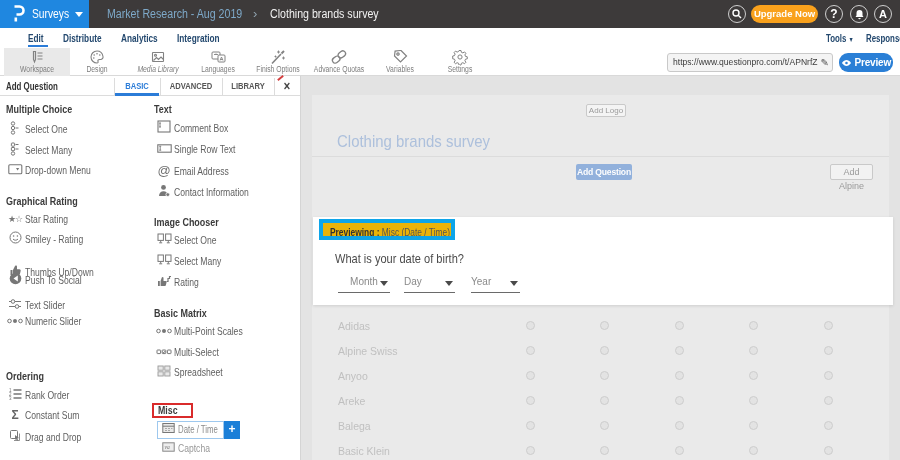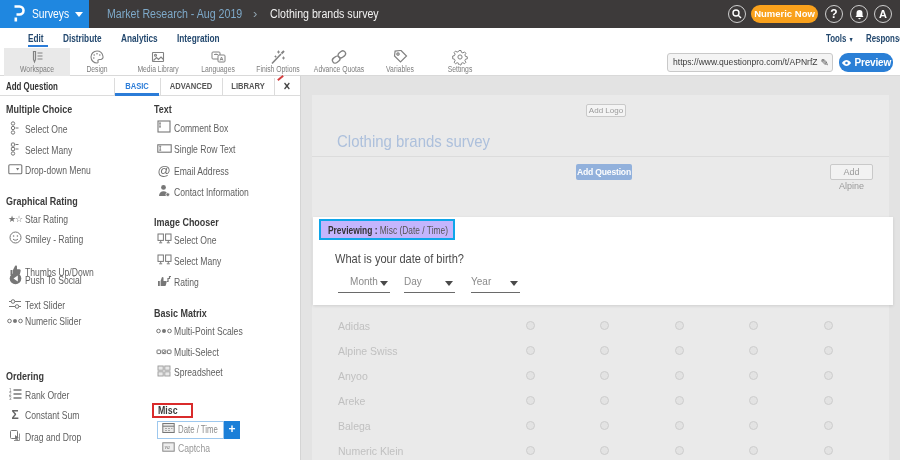--- a/index.html
+++ b/index.html
@@ -35,21 +35,21 @@
 .qi .tx { vertical-align:middle; margin-left:2px; display:inline-block; transform:scaleX(0.78); transform-origin:0 50%; }
 
 #main { position:absolute; left:301px; top:76px; width:599px; height:384px; background:#e3e3e3; }
 #spanel { position:absolute; left:11px; top:19px; width:577px; height:365px; background:#eaeaea; }
 #addlogo { position:absolute; left:274px; top:9px; width:40px; height:13px; background:#f4f4f4; border:1px solid #c9c9c9; border-radius:2px; color:#9a9a9a; font-size:8px; text-align:center; line-height:11px; }
 #stitle { position:absolute; left:25px; top:37px; font-size:17px; color:#adc0dc; transform:scaleX(0.88); transform-origin:0 50%; white-space:nowrap; }
 #sline { position:absolute; left:0; top:61px; width:577px; height:1px; background:#dcdcdc; }
 #addq { position:absolute; left:264px; top:69px; width:56px; height:16px; background:#92b1dc; border-radius:2px; color:#fdfdfd; font-size:8.6px; font-weight:bold; text-align:center; line-height:16px; white-space:nowrap; letter-spacing:-0.2px; }
 #addintro { position:absolute; left:518px; top:69px; width:43px; height:16px; background:#f2f2f2; border:1px solid #c9c9c9; border-radius:2px; color:#9a9a9a; font-size:9px; text-align:center; line-height:14px; }
 #wpanel { position:absolute; left:12px; top:141px; width:580px; height:88px; background:#fff; box-shadow:0 1px 3px rgba(0,0,0,0.12); }
-#ptab { position:absolute; left:6px; top:2px; width:136px; height:21px; background:#c4b5fd; border:2px solid #0ea5e9; font-size:10.5px; color:#555; line-height:19px; padding:0 0 0 7px; overflow:hidden; }
+#ptab { position:absolute; left:6px; top:2px; width:136px; height:21px; background:#eab308; border:4px solid #0ea5e9; font-size:10.5px; color:#555; line-height:19px; padding:0 0 0 7px; overflow:hidden; }
 #qtext { position:absolute; left:22px; top:34px; font-size:13px; color:#4a4a4a; transform:scaleX(0.85); transform-origin:0 50%; white-space:nowrap; }
 .ddl { position:absolute; top:59px; border-bottom:1px solid #6a6a6a; height:17px; font-size:10px; color:#8a8a8a; }
 .ddl .ar { position:absolute; right:2px; top:5px; width:0; height:0; border-left:4px solid transparent; border-right:4px solid transparent; border-top:5px solid #4a4a4a; }
 .mrow { position:absolute; font-size:10.5px; color:#c0c0c0; }
 .radio { position:absolute; width:9px; height:9px; border-radius:50%; background:#e3e3e3; border:1px solid #cdcdcd; }
 </style>
 </head>
 <body>
 <div id="app">
 
@@ -72,21 +72,21 @@
     <div class="tbcirc" style="left:850px;">
       <svg width="11" height="11" viewBox="0 0 11 11" style="margin-top:3px;">
           <path d="M5.5 1a3 3 0 0 1 3 3v2.5l1 1.5H1.5l1-1.5V4a3 3 0 0 1 3-3z" fill="#fff"></path>
           <path d="M4.3 9a1.2 1.2 0 0 0 2.4 0z" fill="#fff"></path>
         </svg>
     </div>
     <div class="tbcirc" style="left:874px;">A</div>
     <div id="crumb1">Market Research - Aug 2019</div>
     <div id="crumbsep">›</div>
     <div id="crumb2">Clothing brands survey</div>
-    <div id="upgrade">Numeric Now</div>
+    <div id="upgrade">Upgrade Now</div>
   </div>
 
   <div id="tabbar">
     <div class="mtab" style="left:8px;">Edit</div>
     <div class="mtab" style="left:43px;">Distribute</div>
     <div class="mtab" style="left:101px;">Analytics</div>
     <div class="mtab" style="left:157px;">Integration</div>
     <div style="position:absolute;left:8px;top:17px;width:20px;height:2px;background:#2b7cd8;"></div>
     <div class="mtab" style="left:806px;font-size:10.5px;">Tools <span style="font-size:7px;">▼</span></div>
     <div class="mtab" style="left:846px;font-size:10.5px;">Responses: 0</div>
@@ -106,21 +106,21 @@
     <div class="titem" style="left:57px;">
       <div class="ic"><svg width="18" height="16" viewBox="0 0 16 16">
             <path d="M8 2a6 6 0 1 0 0 12c1 0 1.4-.7 1-1.5-.5-1 .2-2 1.5-2H12a2.5 2.5 0 0 0 2-3C13.3 3.6 10.9 2 8 2z" stroke="#828282" fill="none" stroke-width="1.1"></path>
             <circle cx="5.2" cy="6" r="0.8" fill="#828282"></circle>
             <circle cx="8" cy="4.8" r="0.8" fill="#828282"></circle>
             <circle cx="10.8" cy="6" r="0.8" fill="#828282"></circle>
             <circle cx="4.8" cy="9" r="0.8" fill="#828282"></circle>
           </svg></div>
       <div class="lb">Design</div>
     </div>
-    <div class="titem" style="left:118px;">
+    <div class="titem" style="left:118px;font-style:italic;">
       <div class="ic"><svg width="18" height="16" viewBox="0 0 16 16">
             <g stroke="#828282" fill="none" stroke-width="1.1">
               <rect x="2.5" y="3.5" width="11" height="9" rx="0.5"></rect>
               <circle cx="5.5" cy="6.3" r="1"></circle>
               <path d="M3.5 11.5l3-3 2 2 2.5-2.5 2.5 2.5"></path>
             </g>
           </svg></div>
       <div class="lb">Media Library</div>
     </div>
     <div class="titem" style="left:178px;">
@@ -379,21 +379,21 @@
       <div class="radio" style="left:299px;top:320px;"></div>
       <div class="radio" style="left:374px;top:320px;"></div>
       <div class="radio" style="left:448px;top:320px;"></div>
       <div class="radio" style="left:523px;top:320px;"></div>
       <div class="mrow" style="left:37px;top:344px;">Balega</div>
       <div class="radio" style="left:225px;top:345px;"></div>
       <div class="radio" style="left:299px;top:345px;"></div>
       <div class="radio" style="left:374px;top:345px;"></div>
       <div class="radio" style="left:448px;top:345px;"></div>
       <div class="radio" style="left:523px;top:345px;"></div>
-      <div class="mrow" style="left:37px;top:369px;">Numeric Klein</div>
+      <div class="mrow" style="left:37px;top:369px;">Basic Klein</div>
       <div class="radio" style="left:225px;top:370px;"></div>
       <div class="radio" style="left:299px;top:370px;"></div>
       <div class="radio" style="left:374px;top:370px;"></div>
       <div class="radio" style="left:448px;top:370px;"></div>
       <div class="radio" style="left:523px;top:370px;"></div>
 
   </div>
 </div>
 
 </body></html>

